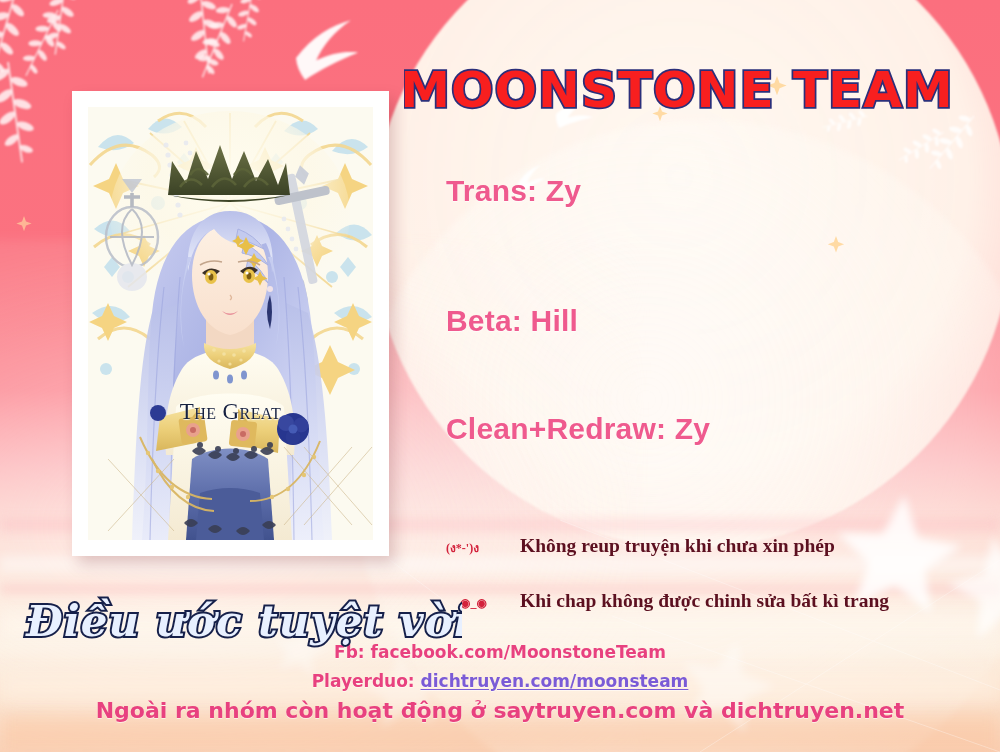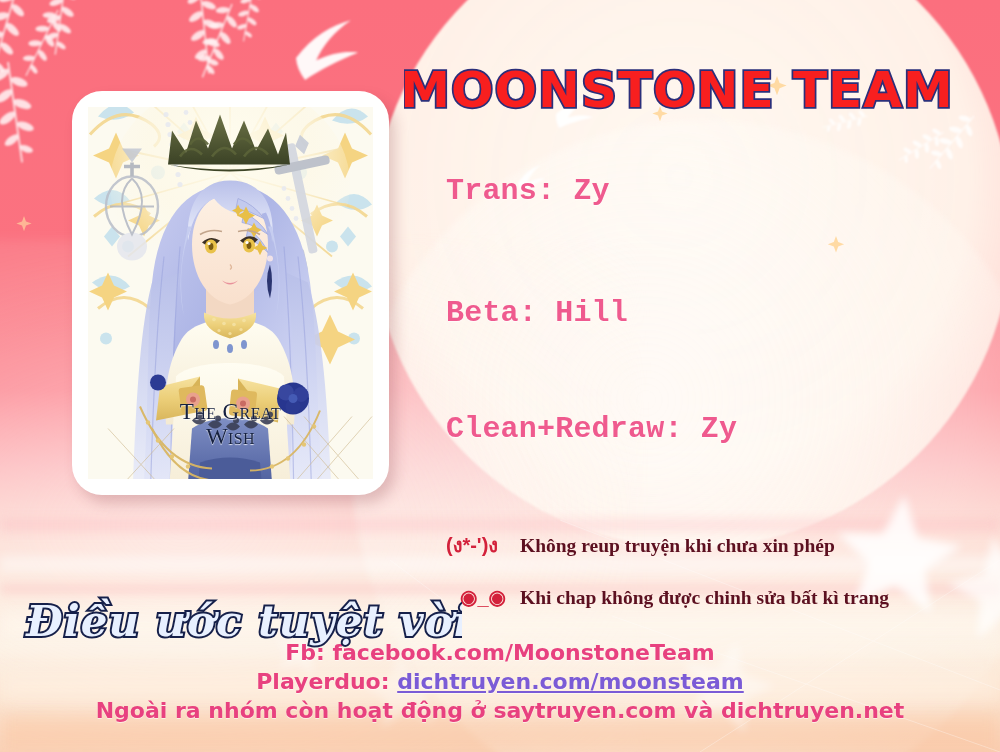--- a/index.html
+++ b/index.html
@@ -59,24 +59,24 @@
   .b3{top:612px;height:26px;background:rgba(255,250,240,.50);filter:blur(7px);}
   .b4{top:672px;height:30px;background:rgba(255,240,225,.55);filter:blur(8px);}
   .b5{top:716px;height:36px;background:rgba(250,198,160,.45);filter:blur(8px);}
   .b6{top:520px;height:10px;background:rgba(252,170,180,.35);filter:blur(6px);}
 
   
   .deco{position:absolute;left:0;top:0;width:1000px;height:752px;pointer-events:none;}
 
   
   .cover-frame{
-    position:absolute;left:72px;top:91px;width:317px;height:404px;
+    position:absolute;left:72px;top:91px;width:317px;height:465px;
     background:#ffffff;
     box-shadow:6px 8px 14px rgba(120,40,50,.22);
-    padding:0;box-sizing:border-box;border-radius:30px;
+    padding:0;box-sizing:border-box;
   }
   .cover-inner{
     position:absolute;left:16px;top:16px;right:16px;bottom:16px;
     overflow:hidden;background:#fdfcf4;
   }
   .cover-art{position:absolute;left:0;top:0;width:100%;height:100%;}
   .cover-title{
     position:absolute;left:0;right:0;top:292px;text-align:center;
     color:#15203f;
     font-family:"Liberation Serif", serif;
@@ -91,53 +91,53 @@
     position:absolute;left:404px;top:58px;width:546px;height:62px;
     text-align:right;
   }
   .wordmark svg{display:block;}
 
   
   .credits{position:absolute;left:446px;top:0;width:520px;}
   .credit-line{
     position:absolute;
     color:#ef5a8e;
-    font-family:Liberation Mono, monospace;
+    font-family:Liberation Sans, sans-serif;
     font-weight:600;font-size:30px;letter-spacing:.2px;
     white-space:nowrap;
     text-shadow:0 1px 0 rgba(255,255,255,.7);
   }
   .c1{top:174px;left:0;}
-  .c2{top:296px;left:0;}
+  .c2{top:304px;left:0;}
   .c3{top:412px;left:0;text-align:right;}
 
   
   .rules{
     position:absolute;left:446px;top:507px;width:520px;
     font-family:"Liberation Serif", serif;
     color:#5c1020;font-size:19.5px;line-height:25.5px;font-weight:700;
   }
   .rule-row{display:block;white-space:nowrap;}
   .emo{
     display:inline-block;min-width:74px;
-    color:#d3213b;font-family:Liberation Sans, sans-serif;
-    font-size:20px;font-weight:700;text-align:left;
+    color:#d3213b;font-family:Liberation Serif, serif;
+    font-size:12px;font-weight:700;text-align:left;
   }
   .emo3{min-width:74px;padding-left:14px;box-sizing:border-box;}
   .rule-txt{display:inline-block;margin-top:26px;}
   .rule-wrap{display:block;white-space:nowrap;}
 
   
   .footer{
     position:absolute;left:0;top:638px;width:1000px;text-align:center;
     font-family:"DejaVu Sans", sans-serif;
   }
   .f-line{
     display:block;white-space:nowrap;
-    font-weight:700;font-size:22px;line-height:29px;
+    font-weight:700;font-size:17px;line-height:29px;
     color:#e8417f;
     text-shadow:0 1px 0 rgba(255,255,255,.55);
   }
   .f-line .lbl{color:#e8417f;}
   .f-line .lnk{
     color:#7b5bd6;text-decoration:underline;text-underline-offset:2px;
   }
   .f-line .plain{color:#e8417f;font-weight:700;}
   .f3{font-size:22px;}
 
@@ -532,21 +532,20 @@
             <path d="M264,340 L196,418"></path>
               <path d="M284,340 L216,418"></path>
             <path d="M20,352 L86,424"></path>
               <path d="M86,352 L20,424"></path>
           </g>
         </g>
       </svg>
 
       <div class="cover-title">
         <span>The Great</span>
-        <span class="l2">Wish</span>
       </div>
     </div>
   </div>
 
   <div class="wordmark">
     <svg width="546" height="62" viewBox="0 0 546 62">
       <text id="wm-text" x="273" y="49" text-anchor="middle" font-family="'DejaVu Sans', sans-serif" font-size="50" font-weight="bold" letter-spacing="1" fill="#f81f1f" stroke="#2b2f7a" stroke-width="3.4" paint-order="stroke" style="font-stretch:expanded;">MOONSTONE TEAM</text>
     </svg>
   </div>
 

